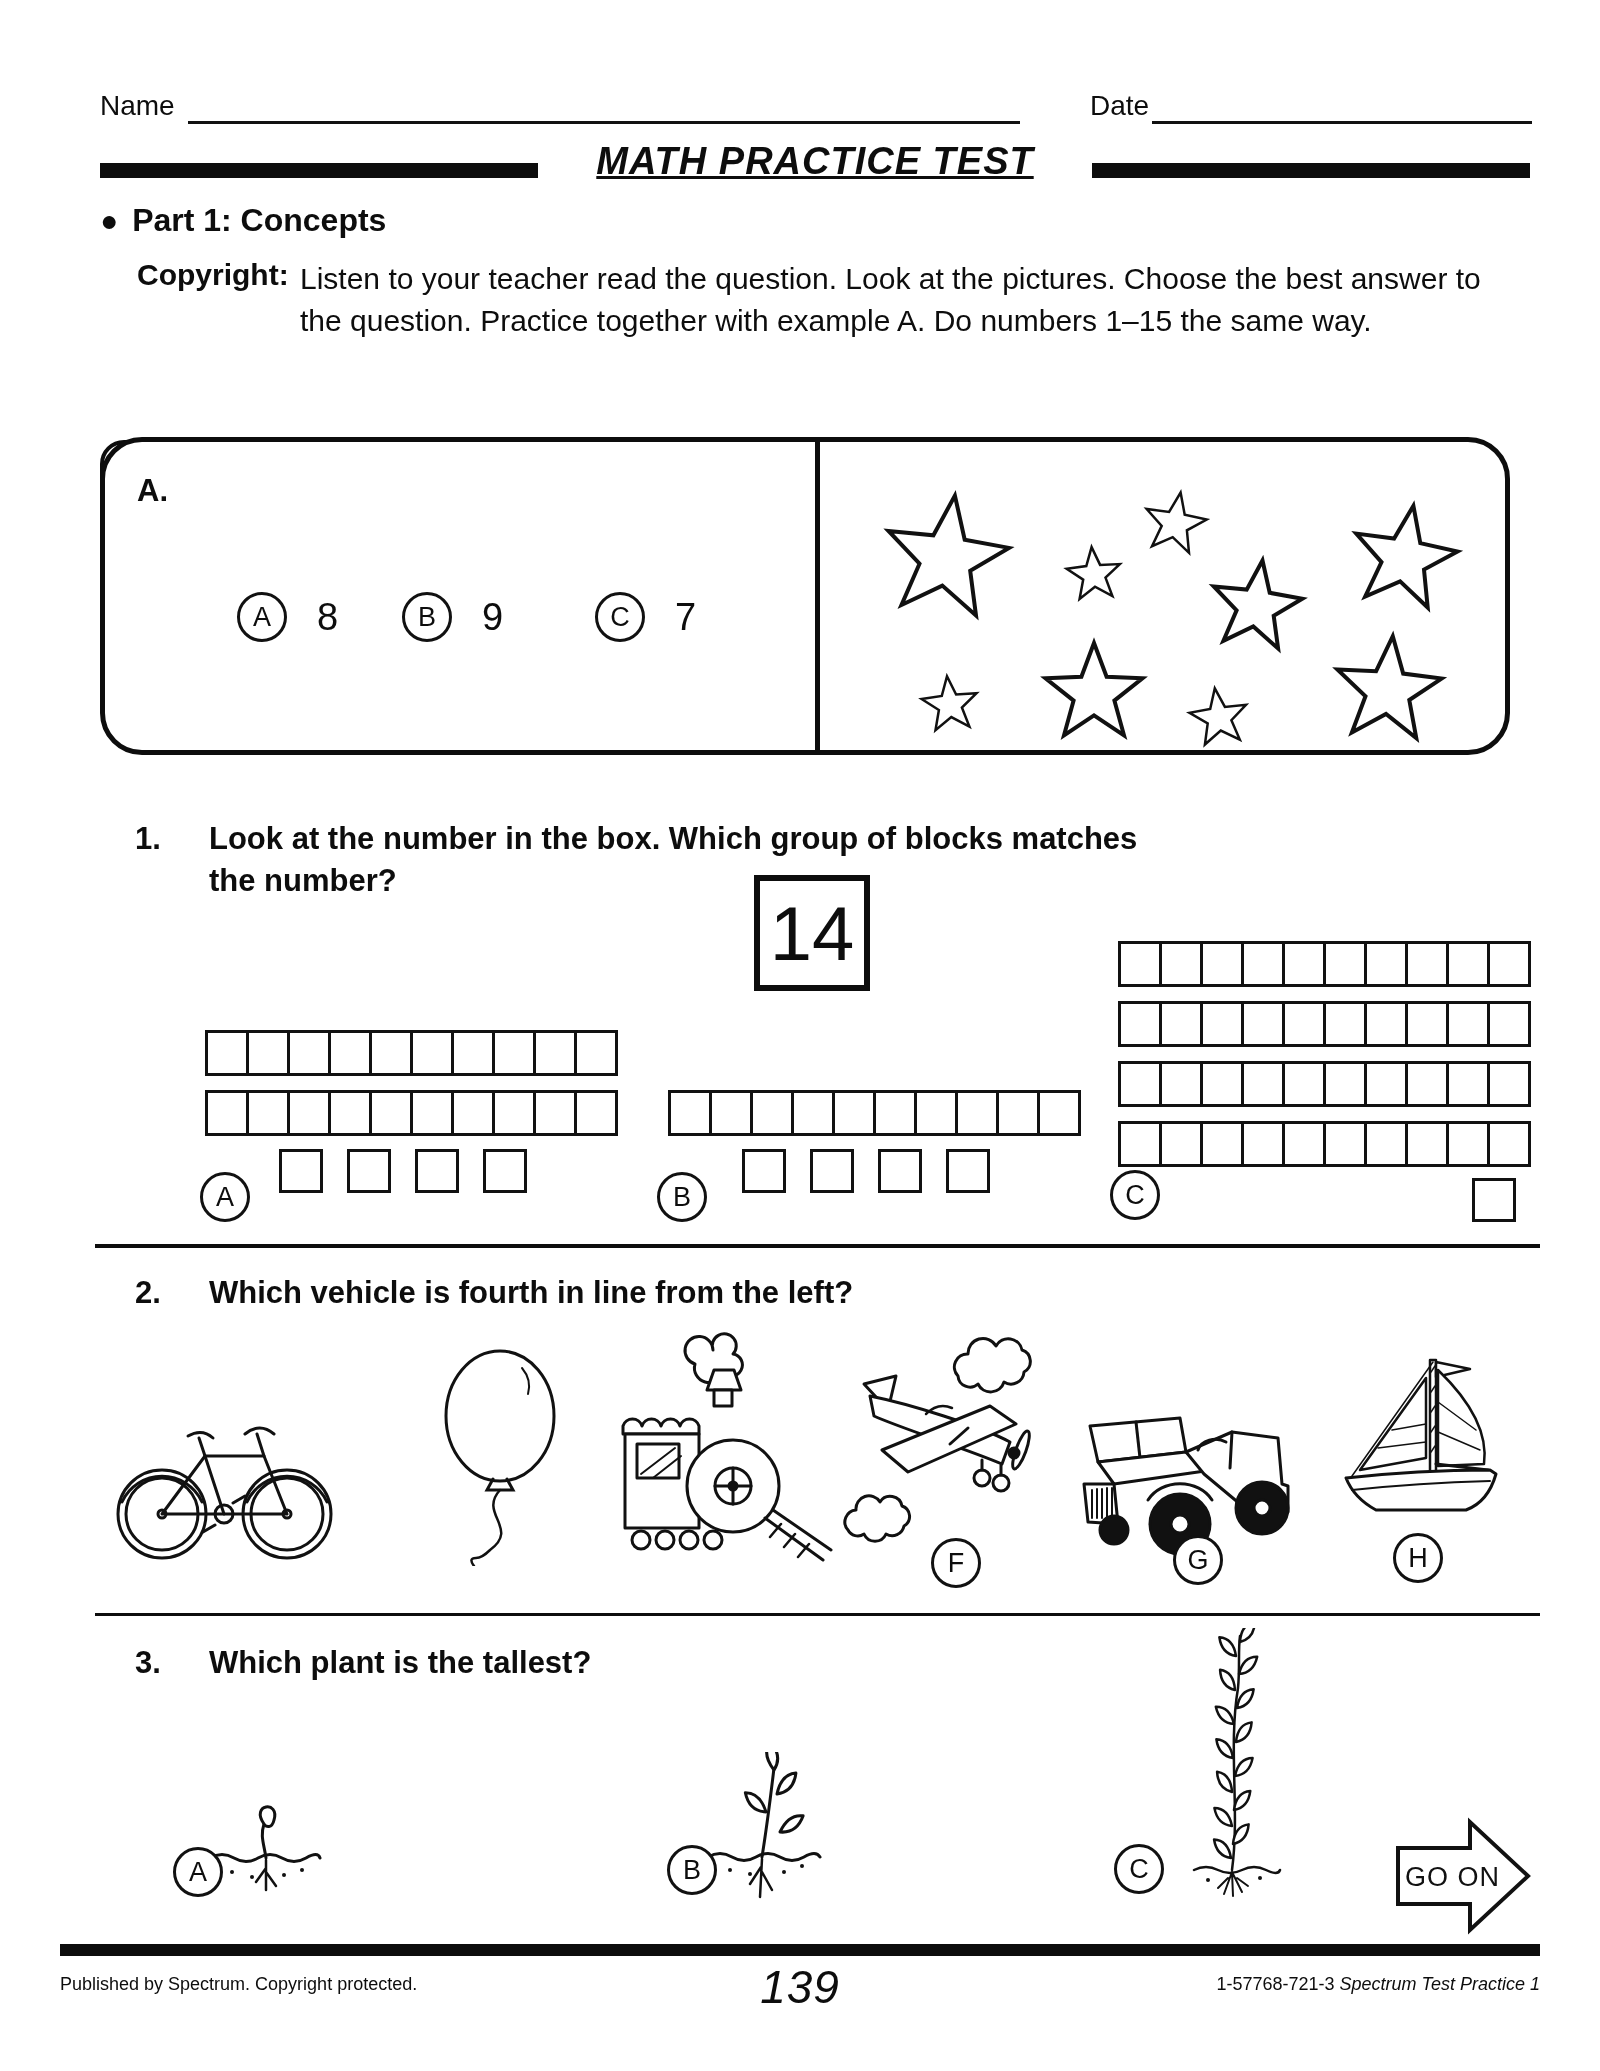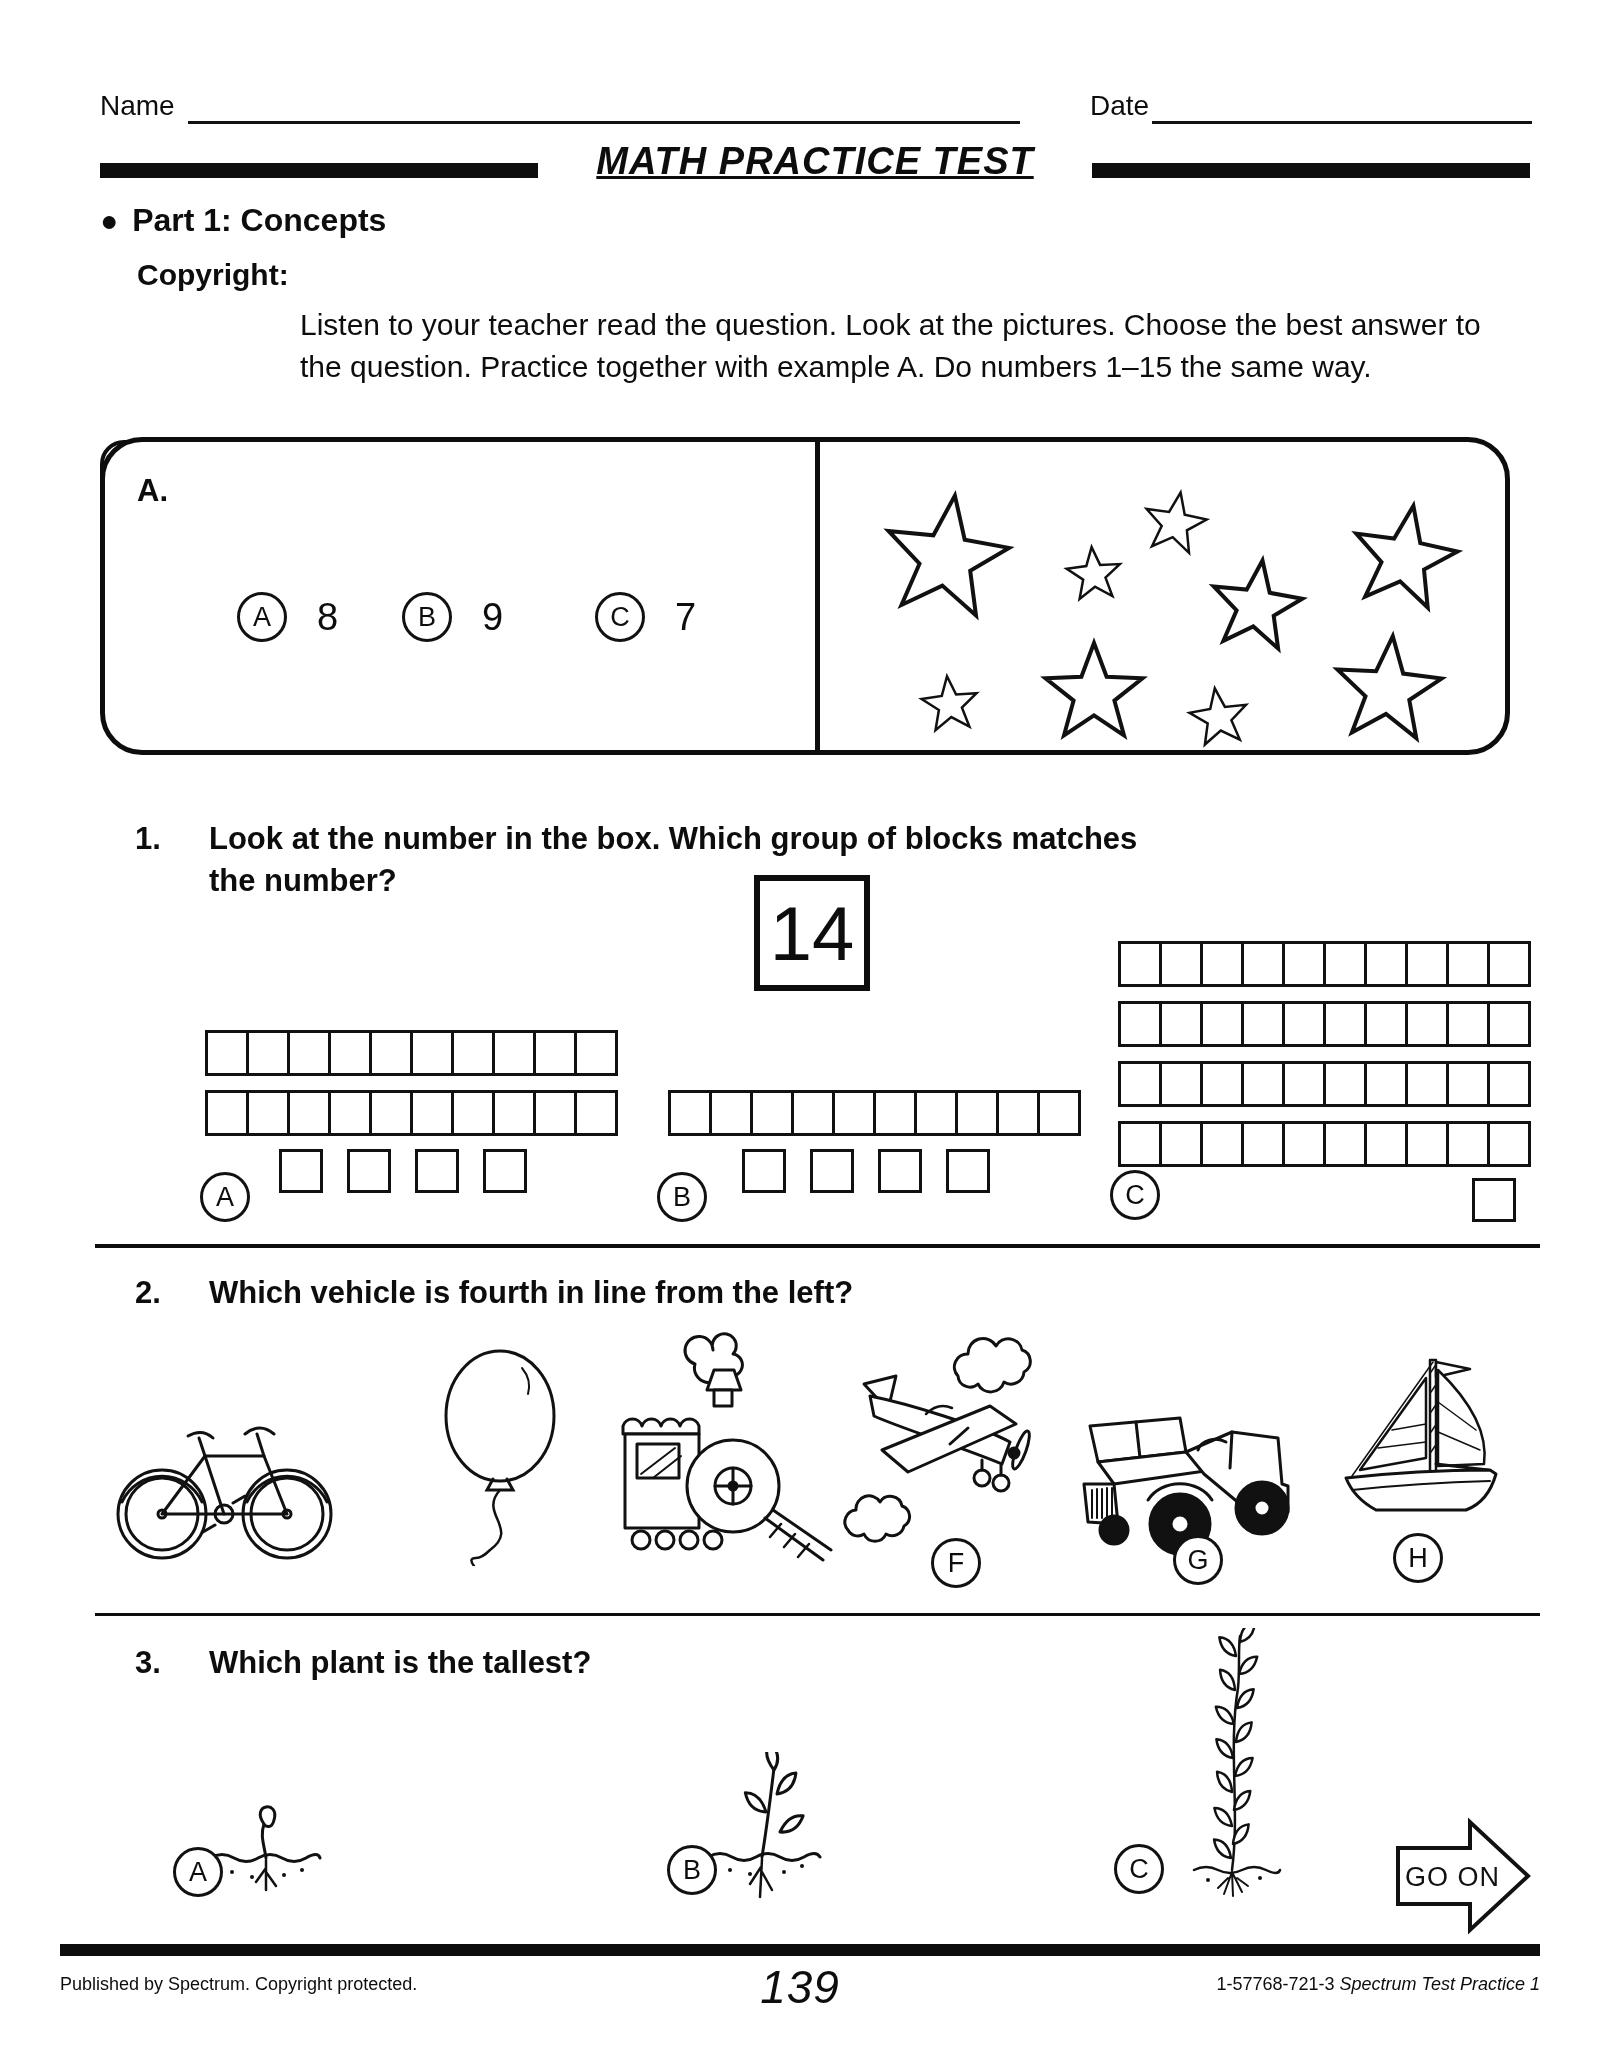--- a/index.html
+++ b/index.html
@@ -8,21 +8,21 @@
   .abs{position:absolute;}
   
   .hdr-label{font-size:28px;font-weight:400;}
   .fill-line{border-bottom:3px solid #111;height:1px;}
   
   .title-bar{height:15px;background:#0d0d0d;}
   .title-text{font-size:38px;font-weight:bold;font-style:italic;letter-spacing:1px;white-space:nowrap;transform:translateX(-50%);}
   .part-heading{font-size:32px;font-weight:bold;display:flex;align-items:center;gap:14px;}
   .part-bullet{font-size:30px;line-height:1;}
   .dir-label{font-size:30px;font-weight:bold;}
-  .dir-text{font-size:30px;line-height:1.4;margin-top:46px;}
+  .dir-text{font-size:30px;line-height:1.4;}
   
   .ex-tab{width:296px;height:50px;border:4px solid #0d0d0d;border-radius:24px 24px 0 0;
           background:#fff;display:flex;align-items:center;justify-content:center;
           font-size:29px;font-weight:bold;box-sizing:border-box;}
   .ex-box{width:1410px;height:318px;border:5px solid #0d0d0d;border-radius:42px;background:#fff;box-sizing:border-box;}
   .ex-divider{position:absolute;left:710px;top:0;width:5px;height:100%;background:#0d0d0d;}
   .ex-q{display:flex;gap:24px;font-size:31px;font-weight:bold;line-height:1.35;}
   .opt{position:absolute;display:flex;align-items:center;gap:30px;}
   .bubble{width:44px;height:44px;border:3px solid #111;border-radius:50%;background:#fff;
           display:flex;align-items:center;justify-content:center;font-size:27px;font-weight:400;box-sizing:content-box;}

